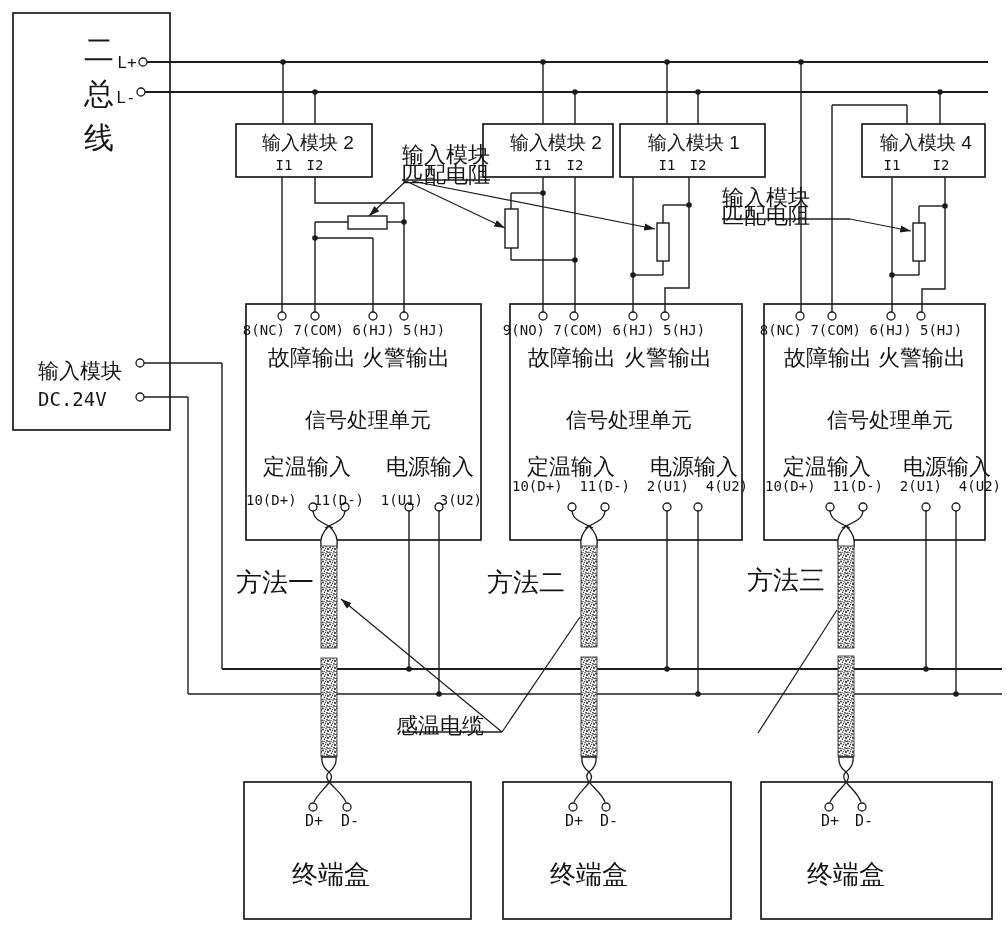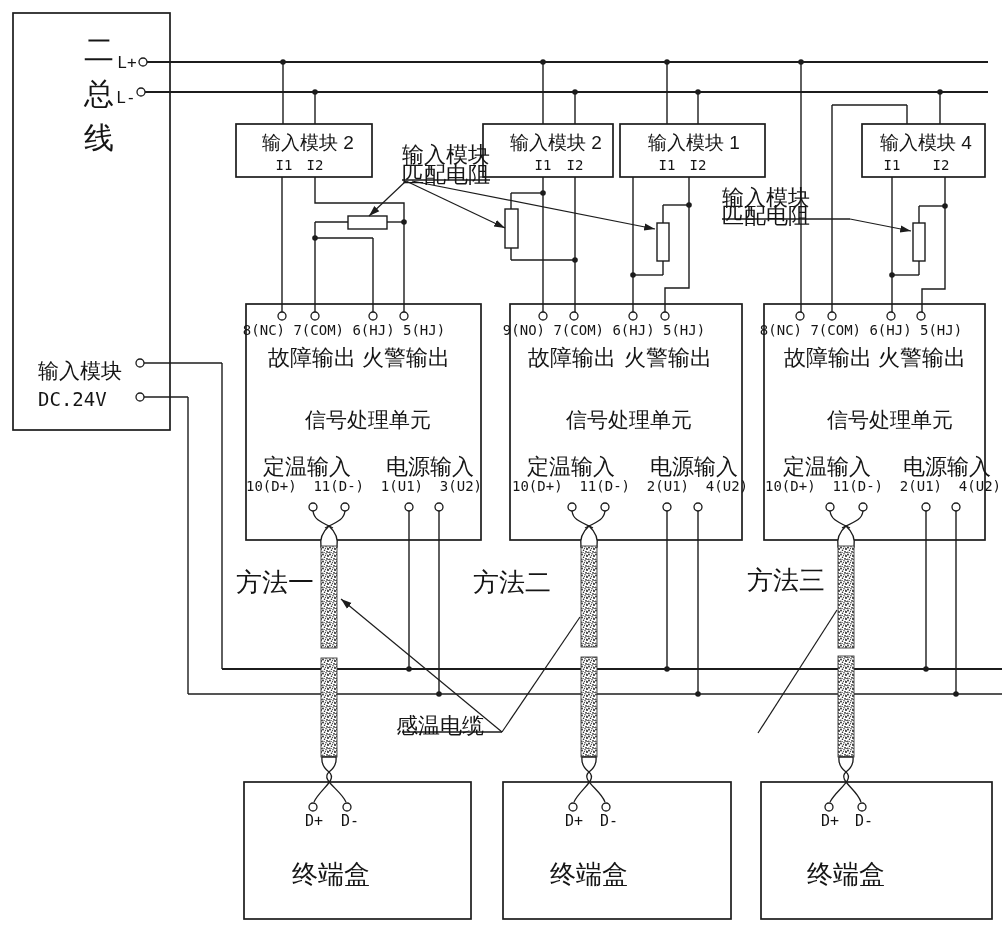--- a/index.html
+++ b/index.html
@@ -277,40 +277,40 @@
 <div class="tl f17" style="left:402px;top:160px">匹配电阻</div>
 <div class="tl f17" style="left:722px;top:183px">输入模块</div>
 <div class="tl f17" style="left:722px;top:201px">匹配电阻</div>
 
 <div class="t m f14" style="left:344px;top:322px">8(NC) 7(COM) 6(HJ) 5(HJ)</div>
 <div class="t f17" style="left:312px;top:343px">故障输出</div>
 <div class="t f17" style="left:406px;top:343px">火警输出</div>
 <div class="t f21" style="left:368px;top:406px">信号处理单元</div>
 <div class="t f17" style="left:307px;top:452px">定温输入</div>
 <div class="t f17" style="left:430px;top:452px">电源输入</div>
-<div class="t m f14" style="left:364px;top:478px">10(D+)  11(D-)  1(U1)  3(U2)</div>
+<div class="t m f14" style="left:364px;top:492px">10(D+)  11(D-)  1(U1)  3(U2)</div>
 
 <div class="t m f14" style="left:604px;top:322px">9(NO) 7(COM) 6(HJ) 5(HJ)</div>
 <div class="t f17" style="left:572px;top:343px">故障输出</div>
 <div class="t f17" style="left:668px;top:343px">火警输出</div>
 <div class="t f21" style="left:629px;top:406px">信号处理单元</div>
 <div class="t f17" style="left:571px;top:452px">定温输入</div>
 <div class="t f17" style="left:694px;top:452px">电源输入</div>
 <div class="t m f14" style="left:630px;top:478px">10(D+)  11(D-)  2(U1)  4(U2)</div>
 
 <div class="t m f14" style="left:861px;top:322px">8(NC) 7(COM) 6(HJ) 5(HJ)</div>
 <div class="t f17" style="left:828px;top:343px">故障输出</div>
 <div class="t f17" style="left:922px;top:343px">火警输出</div>
 <div class="t f21" style="left:890px;top:406px">信号处理单元</div>
 <div class="t f17" style="left:827px;top:452px">定温输入</div>
 <div class="t f17" style="left:947px;top:452px">电源输入</div>
 <div class="t m f14" style="left:883px;top:478px">10(D+)  11(D-)  2(U1)  4(U2)</div>
 
 <div class="t f22" style="left:275px;top:565px">方法一</div>
-<div class="t f22" style="left:512px;top:565px">方法二</div>
+<div class="t f22" style="left:526px;top:565px">方法二</div>
 <div class="t f22" style="left:786px;top:563px">方法三</div>
 
 <div class="t f17" style="left:440px;top:711px">感温电缆</div>
 
 <div class="t m f15" style="left:314px;top:812px">D+</div>
 <div class="t m f15" style="left:350px;top:812px">D-</div>
 <div class="t f22" style="left:331px;top:857px">终端盒</div>
 <div class="t m f15" style="left:574px;top:812px">D+</div>
 <div class="t m f15" style="left:609px;top:812px">D-</div>
 <div class="t f22" style="left:589px;top:857px">终端盒</div>

